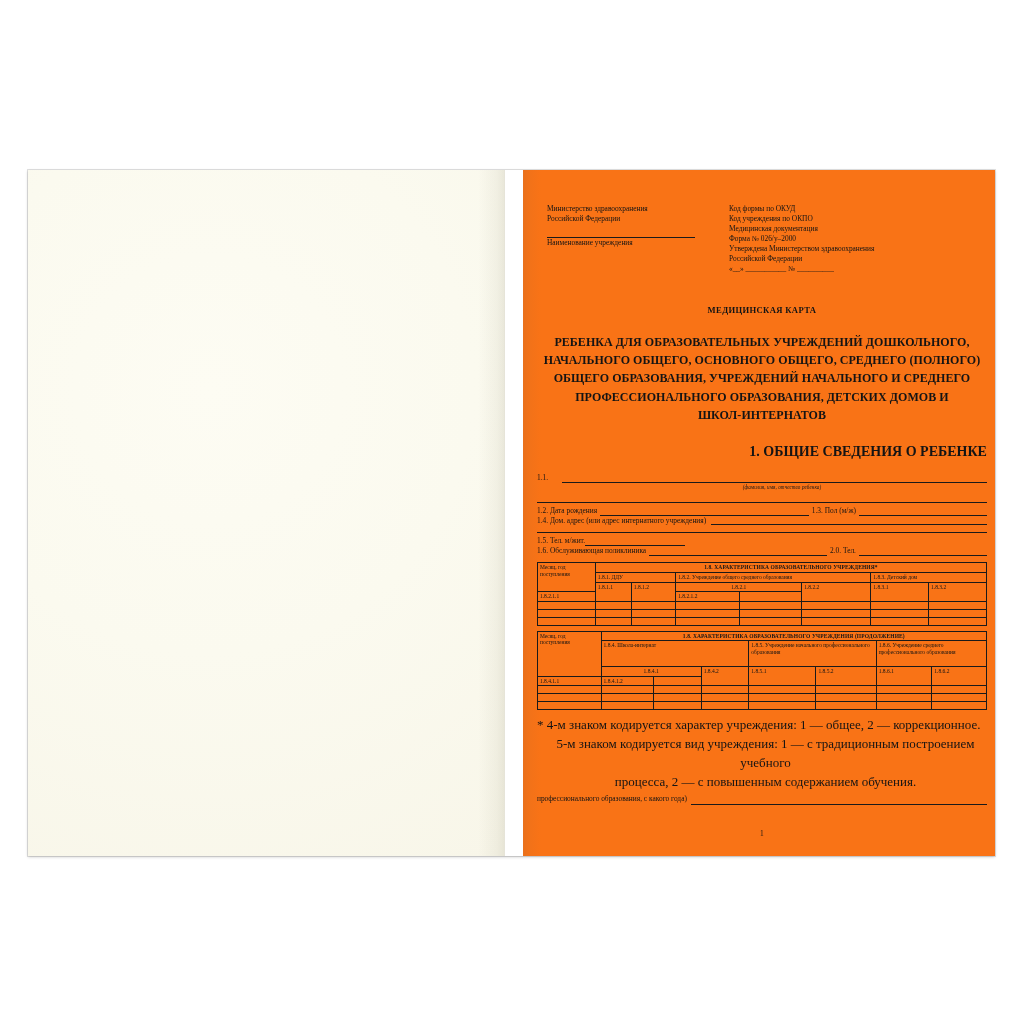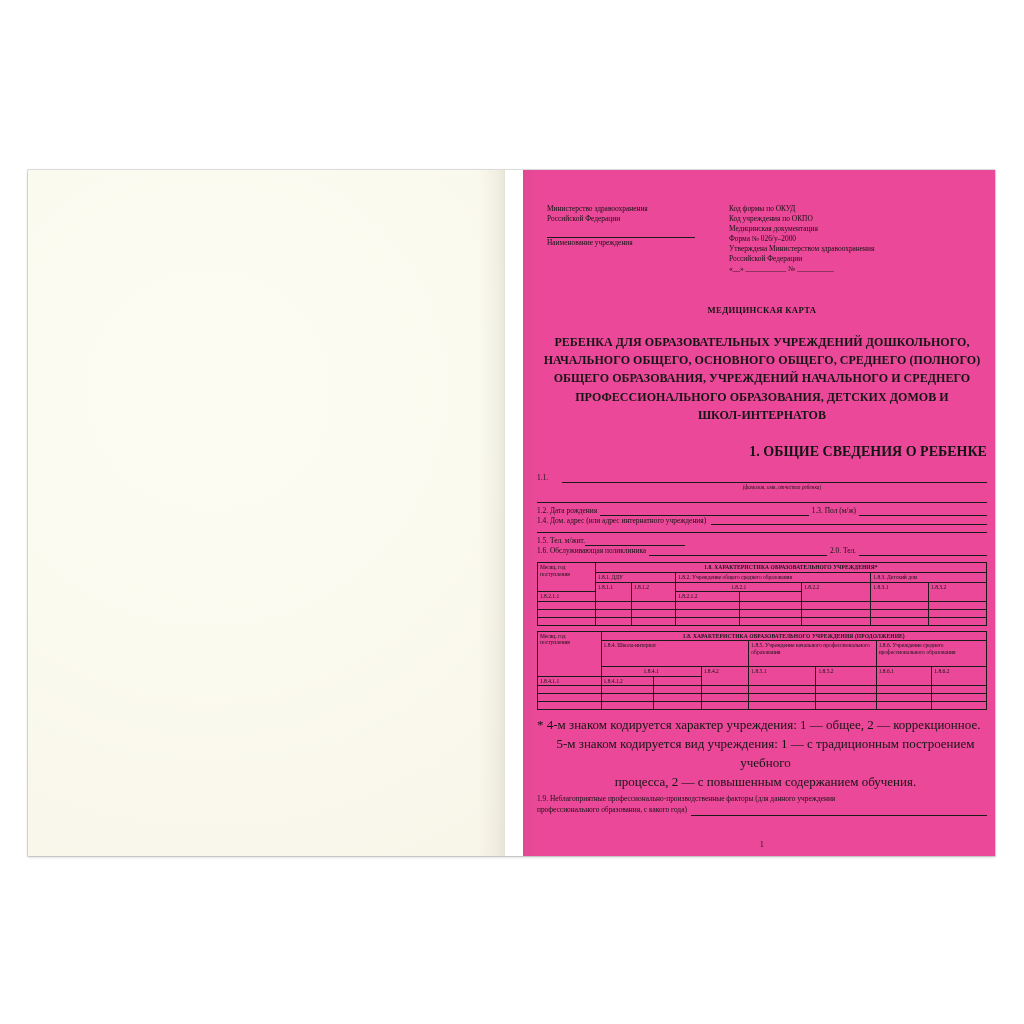--- a/index.html
+++ b/index.html
@@ -38,21 +38,21 @@
   #page-left::after {
     content: "";
     position: absolute; right: 0; top: 0; bottom: 0; width: 26px;
     background: linear-gradient(to right, rgba(0,0,0,0) 0%, rgba(120,115,85,.07) 72%, rgba(120,115,85,.13) 100%);
     pointer-events: none;
   }
 
   
   #page-right {
     width: 481px; height: 100%;
-    background: #ec4899;
+    background: #f97316;
     position: relative;
     margin-left: 18px;
   }
   #page-right::before {
     content: "";
     position: absolute; left: 0; top: 0; bottom: 0; width: 18px;
     background: linear-gradient(to left, rgba(0,0,0,0) 0%, rgba(90,90,80,.05) 70%, rgba(90,90,80,.10) 100%);
     pointer-events: none;
   }
 
@@ -380,21 +380,20 @@
           </tbody>
         </table>
 
         <div class="note">
           <div>* 4-м знаком кодируется характер учреждения: 1 — общее, 2 — коррекционное.</div>
           <div class="ind">5-м знаком кодируется вид учреждения: 1 — с традиционным построением учебного</div>
           <div class="ind">процесса, 2 — с повышенным содержанием обучения.</div>
         </div>
 
         <div class="p19">
-          <div>1.9. Неблагоприятные  профессионально-производственные  факторы  (для  данного  учреждения</div>
           <div class="tail">
             <span class="lbl">профессионального образования, с какого года)</span>
             <span class="line" style="margin-left:4px"></span>
           </div>
         </div>
 
         <div class="pageno">1</div>
 
       </div>
     </div>

